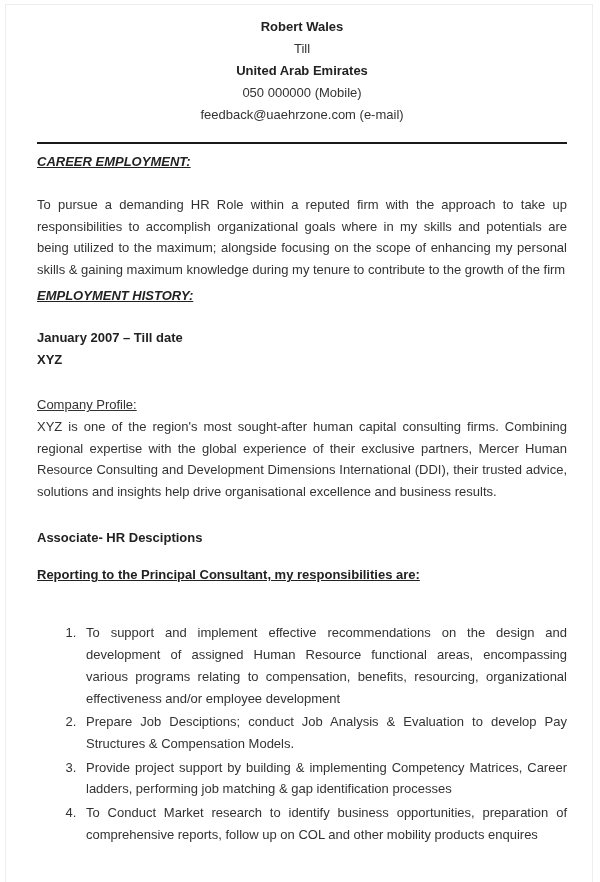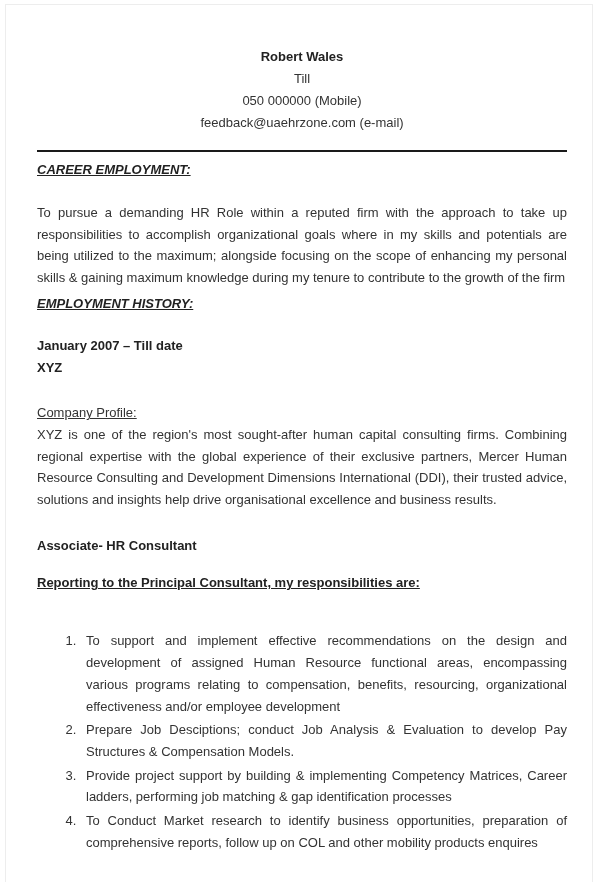--- a/index.html
+++ b/index.html
@@ -25,21 +25,21 @@
     position:absolute;
     top:4px; left:5px; right:7px; bottom:-2px;
     border:1px solid var(--page-border);
     pointer-events:none;
   }
   .content{
     position:absolute;
     top:0; left:37px; right:33px;
   }
   .contact{
-    padding-top:46px;
+    padding-top:16px;
     text-align:center;
     font-size:13px;
     line-height:22px;
   }
   .contact .bold{ font-weight:bold; color:var(--heading); }
   .rule{
     margin-top:16px;
     height:2px;
     background:var(--rule);
     border:none;
@@ -104,20 +104,21 @@
 <body>
 
 <div class="page">
   <div class="page-border"></div>
 
   <div class="content">
 
     <div class="contact">
       <div class="bold">Robert Wales</div>
       <div>Till</div>
+      <div class="bold">United Arab Emirates</div>
       <div>050 000000 (Mobile)</div>
       <div>feedback@uaehrzone.com (e-mail)</div>
     </div>
 
     <div class="rule"></div>
 
     <div class="sec-heading h-career">CAREER EMPLOYMENT:</div>
 
     <p class="para objective">To pursue a demanding HR Role within a reputed firm with the approach to take up responsibilities to accomplish organizational goals where in my skills and potentials are being utilized to the maximum; alongside focusing on the scope of enhancing my personal skills &amp; gaining maximum knowledge during my tenure to contribute to the growth of the firm</p>
 
@@ -126,21 +127,21 @@
     <div class="period-block">
       <div>January 2007 – Till date</div>
       <div>XYZ</div>
     </div>
 
     <div class="company-block">
       <div><span class="underlined">Company Profile:</span></div>
       <p class="para">XYZ is one of the region's most sought-after human capital consulting firms. Combining regional expertise with the global experience of their exclusive partners, Mercer Human Resource Consulting and Development Dimensions International (DDI), their trusted advice, solutions and insights help drive organisational excellence and business results.</p>
     </div>
 
-    <div class="job-title">Associate- HR Consultant</div>
+    <div class="job-title">Associate- HR Desciptions</div>
 
     <div class="resp-heading">Reporting to the Principal Consultant, my responsibilities are:</div>
 
     <ol class="resp-list">
       <li>To support and implement effective recommendations on the design and development of assigned Human Resource functional areas, encompassing various programs relating to compensation, benefits, resourcing, organizational effectiveness and/or employee development</li>
       <li>Prepare Job Desciptions; conduct Job Analysis &amp; Evaluation to develop Pay Structures &amp; Compensation Models.</li>
       <li>Provide project support by building &amp; implementing Competency Matrices, Career ladders, performing job matching &amp; gap identification processes</li>
       <li>To Conduct Market research to identify business opportunities, preparation of comprehensive reports, follow up on COL and other mobility products enquires</li>
     </ol>
 

